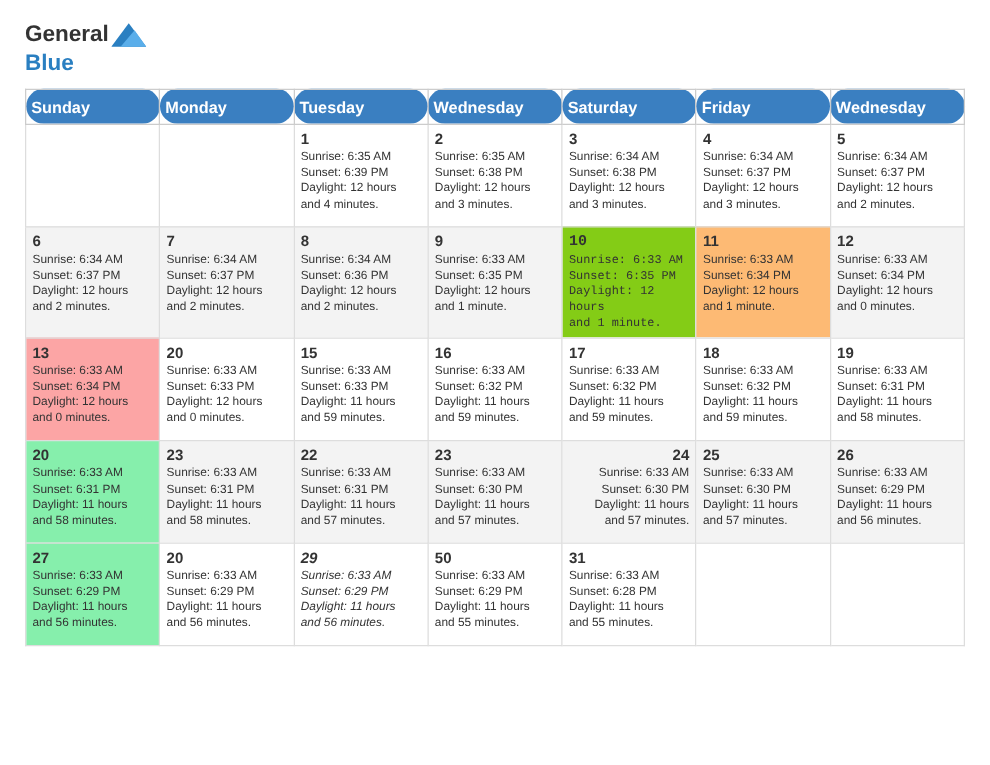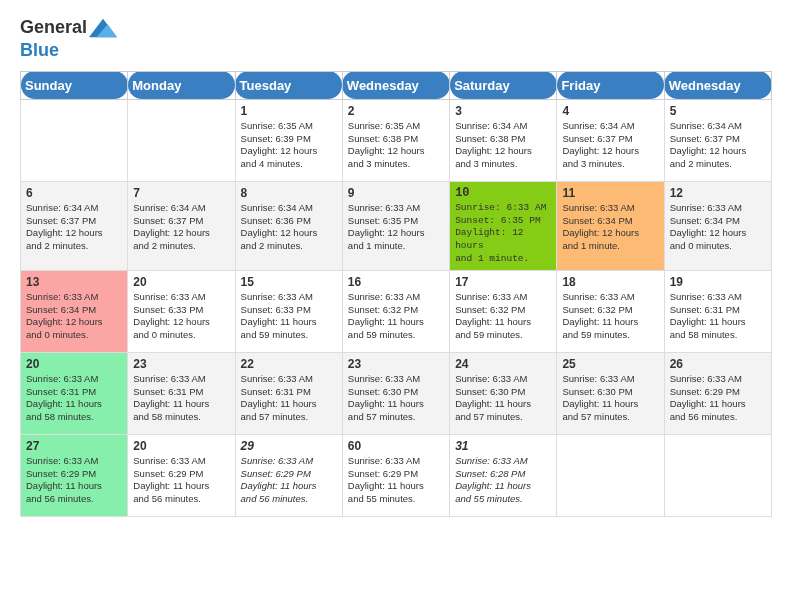--- a/index.html
+++ b/index.html
@@ -289,21 +289,21 @@
 Daylight: 11 hours
 and 57 minutes.</div>
           </td>
           <td style="background-color: rgb(243, 243, 243);">
             <span class="day-number">23</span>
             <div class="cell-text" style="white-space: pre-line;">Sunrise: 6:33 AM
 Sunset: 6:30 PM
 Daylight: 11 hours
 and 57 minutes.</div>
           </td>
-          <td style="background-color: rgb(243, 243, 243);">
+          <td style="background-color: rgb(243, 243, 243); text-align: right;">
             <span class="day-number">24</span>
             <div class="cell-text" style="white-space: pre-line;">Sunrise: 6:33 AM
 Sunset: 6:30 PM
 Daylight: 11 hours
 and 57 minutes.</div>
           </td>
           <td style="background-color: rgb(243, 243, 243);">
             <span class="day-number">25</span>
             <div class="cell-text" style="white-space: pre-line;">Sunrise: 6:33 AM
 Sunset: 6:30 PM
@@ -334,27 +334,27 @@
 and 56 minutes.</div>
           </td>
           <td style="background-color: rgb(255, 255, 255); font-style: italic;">
             <span class="day-number">29</span>
             <div class="cell-text" style="white-space: pre-line;">Sunrise: 6:33 AM
 Sunset: 6:29 PM
 Daylight: 11 hours
 and 56 minutes.</div>
           </td>
           <td style="background-color: rgb(255, 255, 255);">
-            <span class="day-number">60</span>
+            <span class="day-number">50</span>
             <div class="cell-text" style="white-space: pre-line;">Sunrise: 6:33 AM
 Sunset: 6:29 PM
 Daylight: 11 hours
 and 55 minutes.</div>
           </td>
-          <td style="background-color: rgb(255, 255, 255); font-style: italic;">
+          <td style="background-color: rgb(255, 255, 255);">
             <span class="day-number">31</span>
             <div class="cell-text" style="white-space: pre-line;">Sunrise: 6:33 AM
 Sunset: 6:28 PM
 Daylight: 11 hours
 and 55 minutes.</div>
           </td>
           <td class="empty-cell"></td>
           <td class="empty-cell"></td>
         </tr>
       </tbody>

